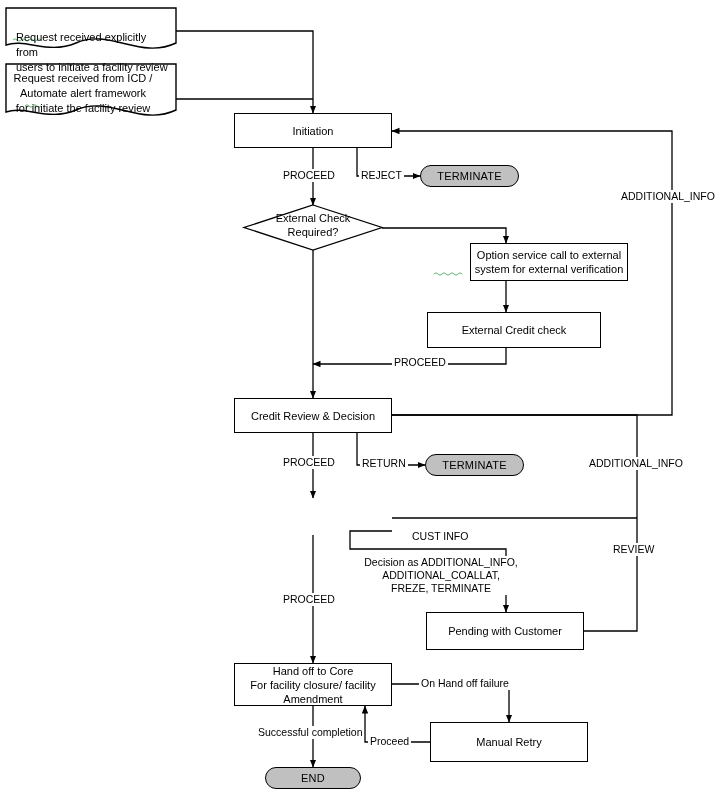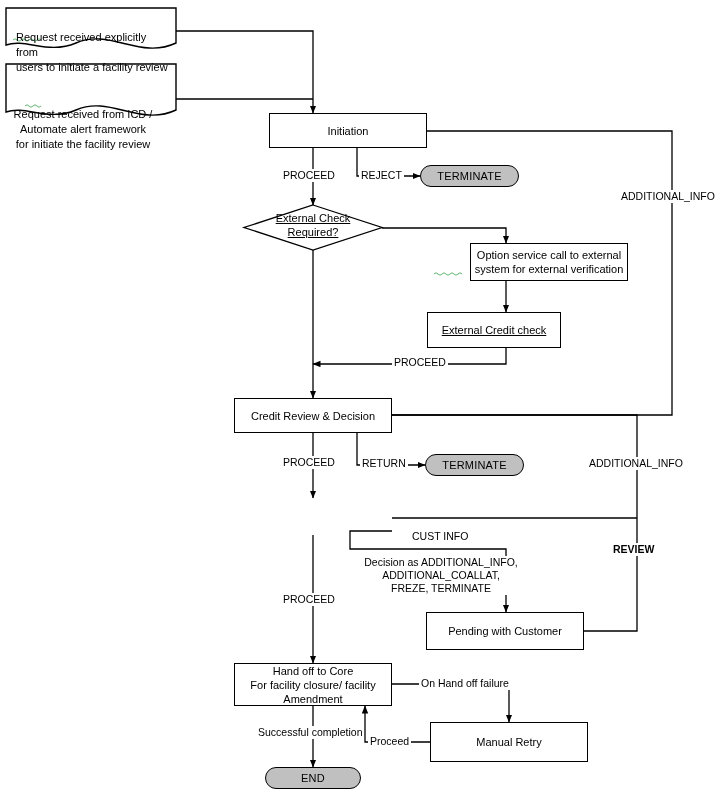--- a/index.html
+++ b/index.html
@@ -61,21 +61,20 @@
   }
   .doc-text.left{ text-align:left; padding-left:10px;margin-top:15px;}
   .diamond-label{
     position:absolute;
     z-index:4;
     text-align:center;
     font-size:11px;
     line-height:14px;
     color:#000;
     pointer-events:none;
-    text-decoration:underline;
   }
   .edge-label{
     position:absolute;
     z-index:5;
     background:#ffffff;
     color:#000;
     font-size:10.5px;
     line-height:13px;
     white-space:nowrap;
     padding:0 2px;
@@ -147,49 +146,49 @@
     </g>
   </svg>
 
   <div class="node docnode" style="left:6px; top:8px; width:170px; height:50px;">
     <div class="doc-text left">
       <span>Request received explicitly from</span><br>
       <span>users to initiate a facility review</span>
     </div>
   </div>
 
-  <div class="node docnode" style="left:6px; top:64px; width:154px; height:62px;margin-top:36px;">
+  <div class="node docnode" style="left:6px; top:64px; width:154px; height:62px;">
     <div class="doc-text">
       <span>Request received from ICD /</span><br>
       <span>Automate alert framework</span><br>
       <span>for initiate the facility review</span>
     </div>
   </div>
 
-  <div class="node process" style="left:234px; top:113px; width:158px; height:35px;margin-left:35px;">
+  <div class="node process" style="left:234px; top:113px; width:158px; height:35px;">
     <span>Initiation</span>
   </div>
 
   <div class="node terminator" style="left:420px; top:165px; width:99px; height:22px;">
     <span>TERMINATE</span>
   </div>
 
   <div class="diamond-label" style="left:244px; top:211px; width:138px;">
     <span>External Check</span><br>
     <span>Required?</span>
   </div>
 
   <div class="node process" style="left:427px; top:243px; width:158px; height:38px;margin-left:43px;">
     <div>
       <span>Option service call to external</span><br>
       <span>system for external verification</span>
     </div>
   </div>
 
-  <div class="node process" style="left:427px; top:312px; width:134px; height:36px;text-decoration:underline;">
+  <div class="node process" style="left:427px; top:312px; width:174px; height:36px;">
     <span>External Credit check</span>
   </div>
 
   <div class="node process" style="left:234px; top:398px; width:158px; height:35px;">
     <span>Credit Review &amp; Decision</span>
   </div>
 
   <div class="node terminator" style="left:425px; top:454px; width:99px; height:22px;">
     <span>TERMINATE</span>
   </div>
@@ -226,21 +225,21 @@
   <div class="edge-label" style="left:281px; top:456px;">PROCEED</div>
 
   <div class="edge-label" style="left:360px; top:457px;">RETURN</div>
 
   <div class="edge-label" style="left:587px; top:457px;">ADDITIONAL_INFO</div>
 
   <div class="edge-label" style="left:410px; top:530px;">CUST INFO</div>
 
   <div class="edge-label multi" style="left:362px; top:556px; width:154px;">Decision as ADDITIONAL_INFO, ADDITIONAL_COALLAT, FREZE, TERMINATE</div>
 
-  <div class="edge-label" style="left:611px; top:543px;font-weight:bold;">REVIEW</div>
+  <div class="edge-label" style="left:611px; top:543px;">REVIEW</div>
 
   <div class="edge-label" style="left:281px; top:593px;">PROCEED</div>
 
   <div class="edge-label" style="left:419px; top:677px;">On Hand off failure</div>
 
   <div class="edge-label" style="left:256px; top:726px;">Successful completion</div>
 
   <div class="edge-label" style="left:368px; top:735px;">Proceed</div>
 
 </div>

